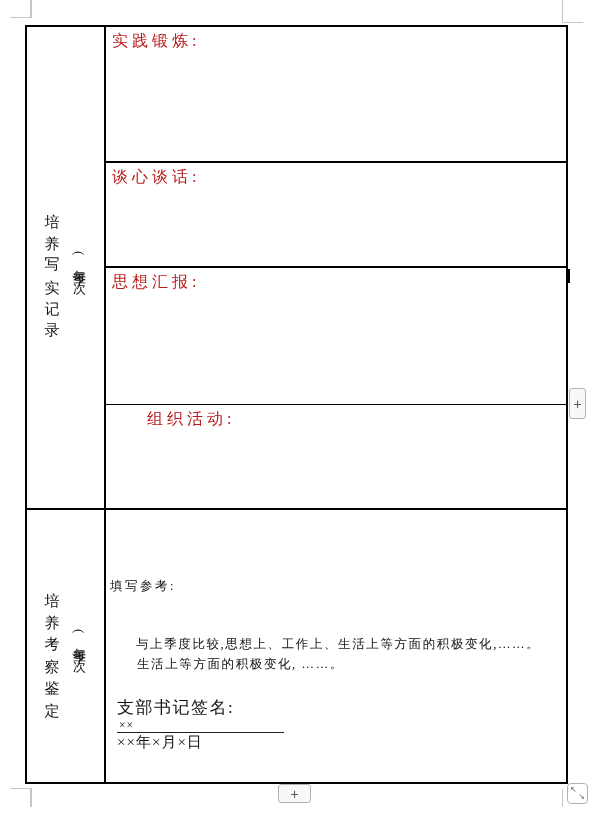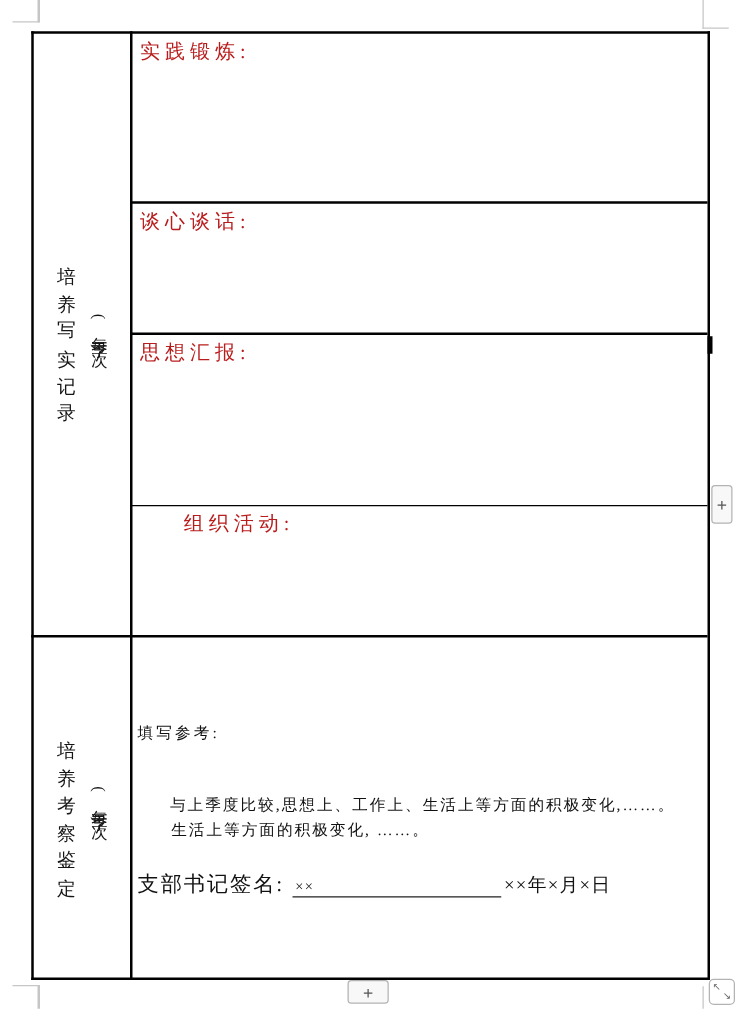--- a/index.html
+++ b/index.html
@@ -60,20 +60,21 @@
     position: absolute;
     font-size: 12.5px;
     letter-spacing: 1.6px;
     white-space: nowrap;
   }
   .sig-row {
     position: absolute;
     display: flex;
     align-items: baseline;
     white-space: nowrap;
+    flex-direction: column;
   }
   .sig-label { font-size: 17px; letter-spacing: 1.5px; }
   .sig-underline {
     display: inline-block;
     width: 167px;
     margin-left: 7px;
     border-bottom: 1.5px solid #222222;
     font-size: 11.5px;
     letter-spacing: 1px;
     padding-left: 2px;

